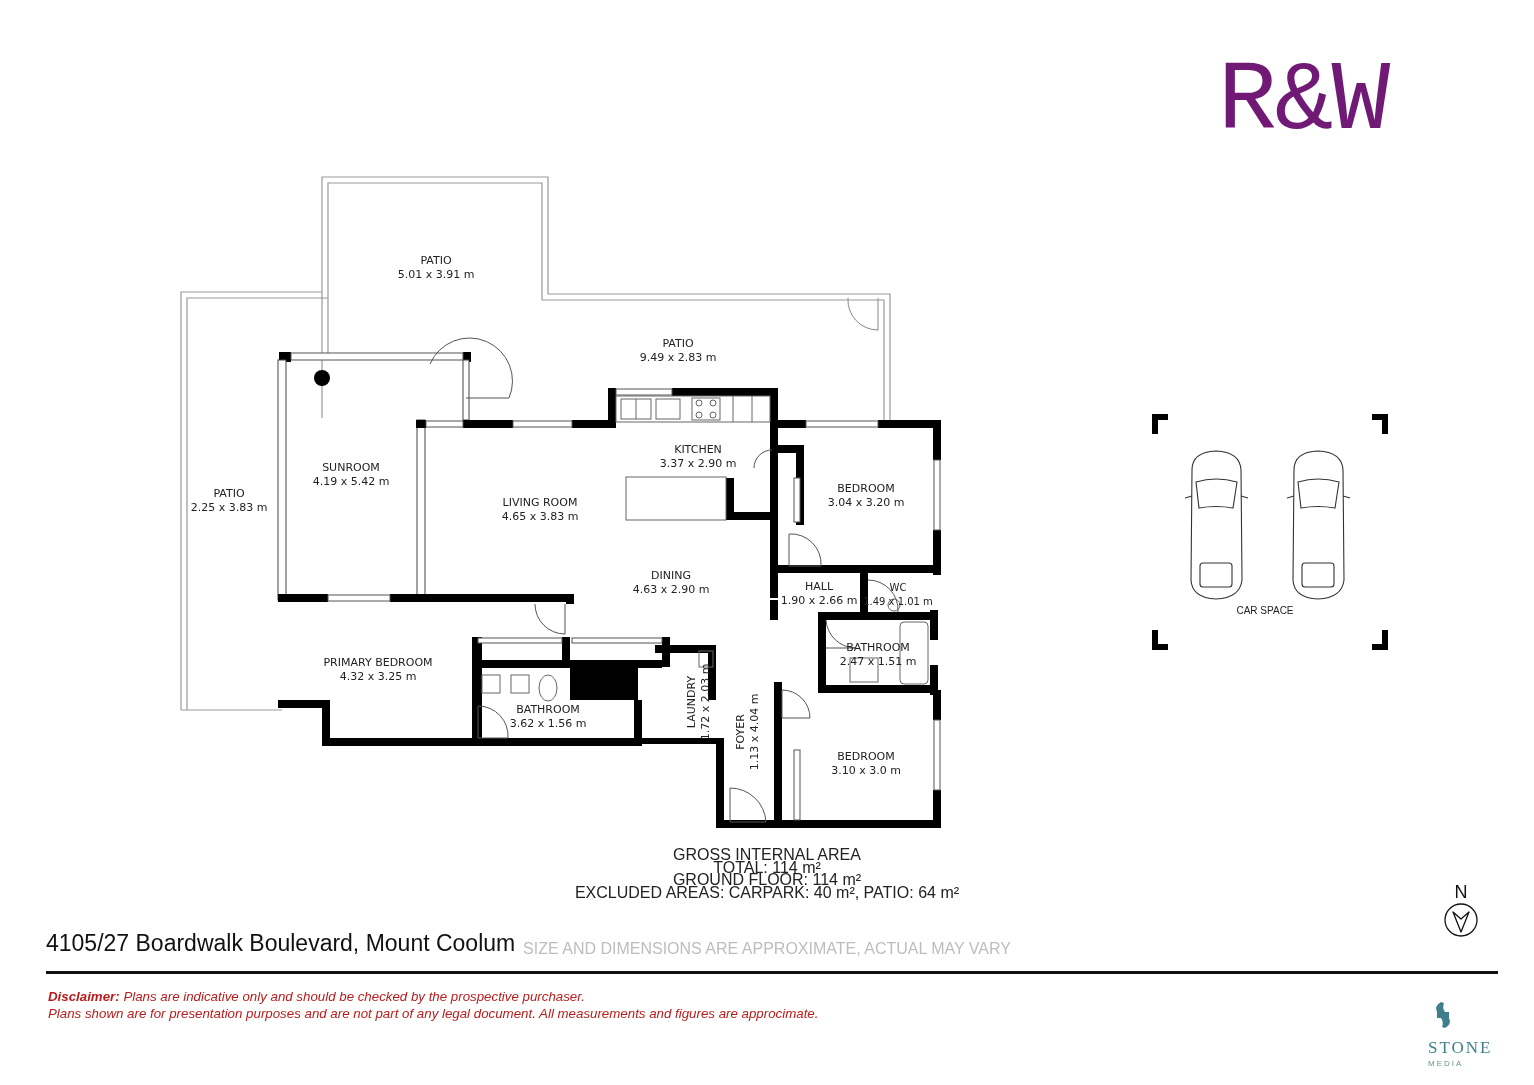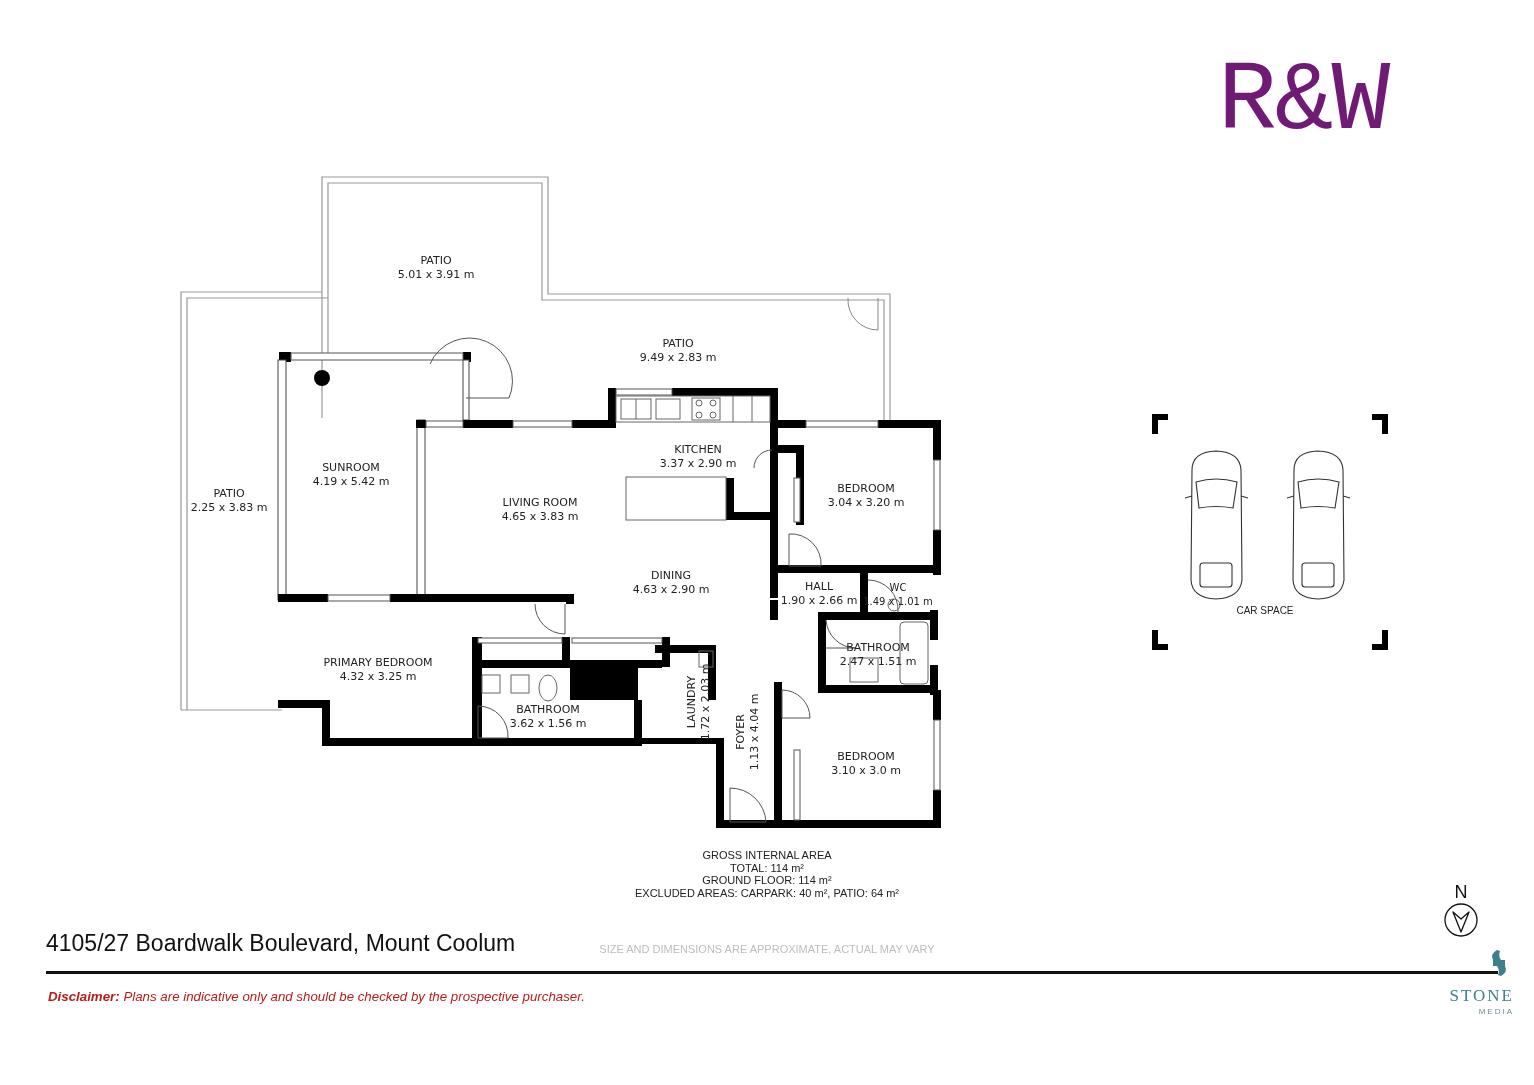--- a/index.html
+++ b/index.html
@@ -1,30 +1,30 @@
 <!DOCTYPE html>
 <html><head>
 <meta charset="utf-8">
 <style>
   html, body { margin:0; padding:0; background:#ffffff; }
   body { width:1534px; height:1085px; position:relative; overflow:hidden; font-family:"DejaVu Sans", sans-serif; color:#111; }
   .brand { position:absolute; left:1218px; top:52px; font-family:Liberation Mono, monospace; font-size:98px; line-height:100px; color:#701a75; letter-spacing:-2px; }
   svg.plan { position:absolute; left:0; top:0; }
   .label { position:absolute; font-size:11px; line-height:14px; text-align:center; color:#222; white-space:nowrap; transform:translateX(-50%); }
   .label.vert { transform:translate(-50%,-50%) rotate(-90deg); }
-  .gia { position:absolute; left:767px; top:849px; transform:translateX(-50%); text-align:center; font-family:"Liberation Sans", sans-serif; font-size:11px; line-height:12.5px; color:#222; white-space:nowrap; }
+  .gia { position:absolute; left:767px; top:849px; transform:translateX(-50%); text-align:center; font-family:"Liberation Sans", sans-serif; font-size:16px; line-height:12.5px; color:#222; white-space:nowrap; }
   .gia .muted { color:#bdbdbd;margin-top:44px; }
   .carspace-label { position:absolute; left:1265px; top:605px; transform:translateX(-50%); font-family:"Liberation Sans", sans-serif; font-size:10px; color:#222; }
   .north { position:absolute; left:1443px; top:882px; width:36px; text-align:center; }
   .north .n { font-family:"Liberation Sans", sans-serif; font-size:18px; line-height:20px; color:#111; }
   .address { position:absolute; left:46px; top:927px; font-family:"Liberation Sans", sans-serif; font-size:23px; line-height:32px; color:#111; }
   .rule { position:absolute; left:46px; top:971px; width:1452px; height:3px; background:#111; }
   .disclaimer { position:absolute; left:48px; top:988px; font-family:"Liberation Sans", sans-serif; font-style:italic; font-size:13.3px; line-height:17px; color:#b91c1c; }
   .disclaimer b { font-weight:bold; }
-  .stone { position:absolute; left:1428px; top:948px; width:86px; text-align:right; color:#3f7f8c; }
+  .stone { position:absolute; left:1428px; top:1000px; width:86px; text-align:left; color:#3f7f8c; }
   .stone .s1 { font-family:"Liberation Serif", serif; font-size:17px; letter-spacing:2px; line-height:20px; margin-top:4px; }
   .stone .s2 { font-family:"Liberation Sans", sans-serif; font-size:8px; letter-spacing:2px; line-height:12px; color:#6b8f96; }
 </style>
 </head>
 <body>
 
 <div class="brand">R&amp;W</div>
 
 <svg class="plan" width="1534" height="1085">
 
@@ -255,20 +255,21 @@
     <circle cx="18" cy="18" r="16" fill="none" stroke="#111" stroke-width="1.3"></circle>
     <path d="M10,10 L18,30 L26,10 L18,17 Z" fill="none" stroke="#111" stroke-width="1.3" stroke-linejoin="round"></path>
   </svg>
 </div>
 
 <div class="address">4105/27 Boardwalk Boulevard, Mount Coolum</div>
 <div class="rule"></div>
 
 <div class="disclaimer">
   <div><b>Disclaimer:</b><span> Plans are indicative only and should be checked by the prospective purchaser.</span></div>
+  <div>Plans shown are for presentation purposes and are not part of any legal document. All measurements and figures are approcimate.</div>
 </div>
 
 <div class="stone">
   <svg width="30" height="30">
     <path d="M13,2 Q6,6 9,12 L17,12 Q14,8 16,3 Z" fill="#3f7f8c"></path>
     <path d="M17,28 Q24,24 21,18 L13,18 Q16,22 14,27 Z" fill="#3f7f8c"></path>
     <rect x="9" y="12" width="12" height="6" fill="#3f7f8c"></rect>
   </svg>
   <div class="s1">STONE</div>
   <div class="s2">MEDIA</div>

